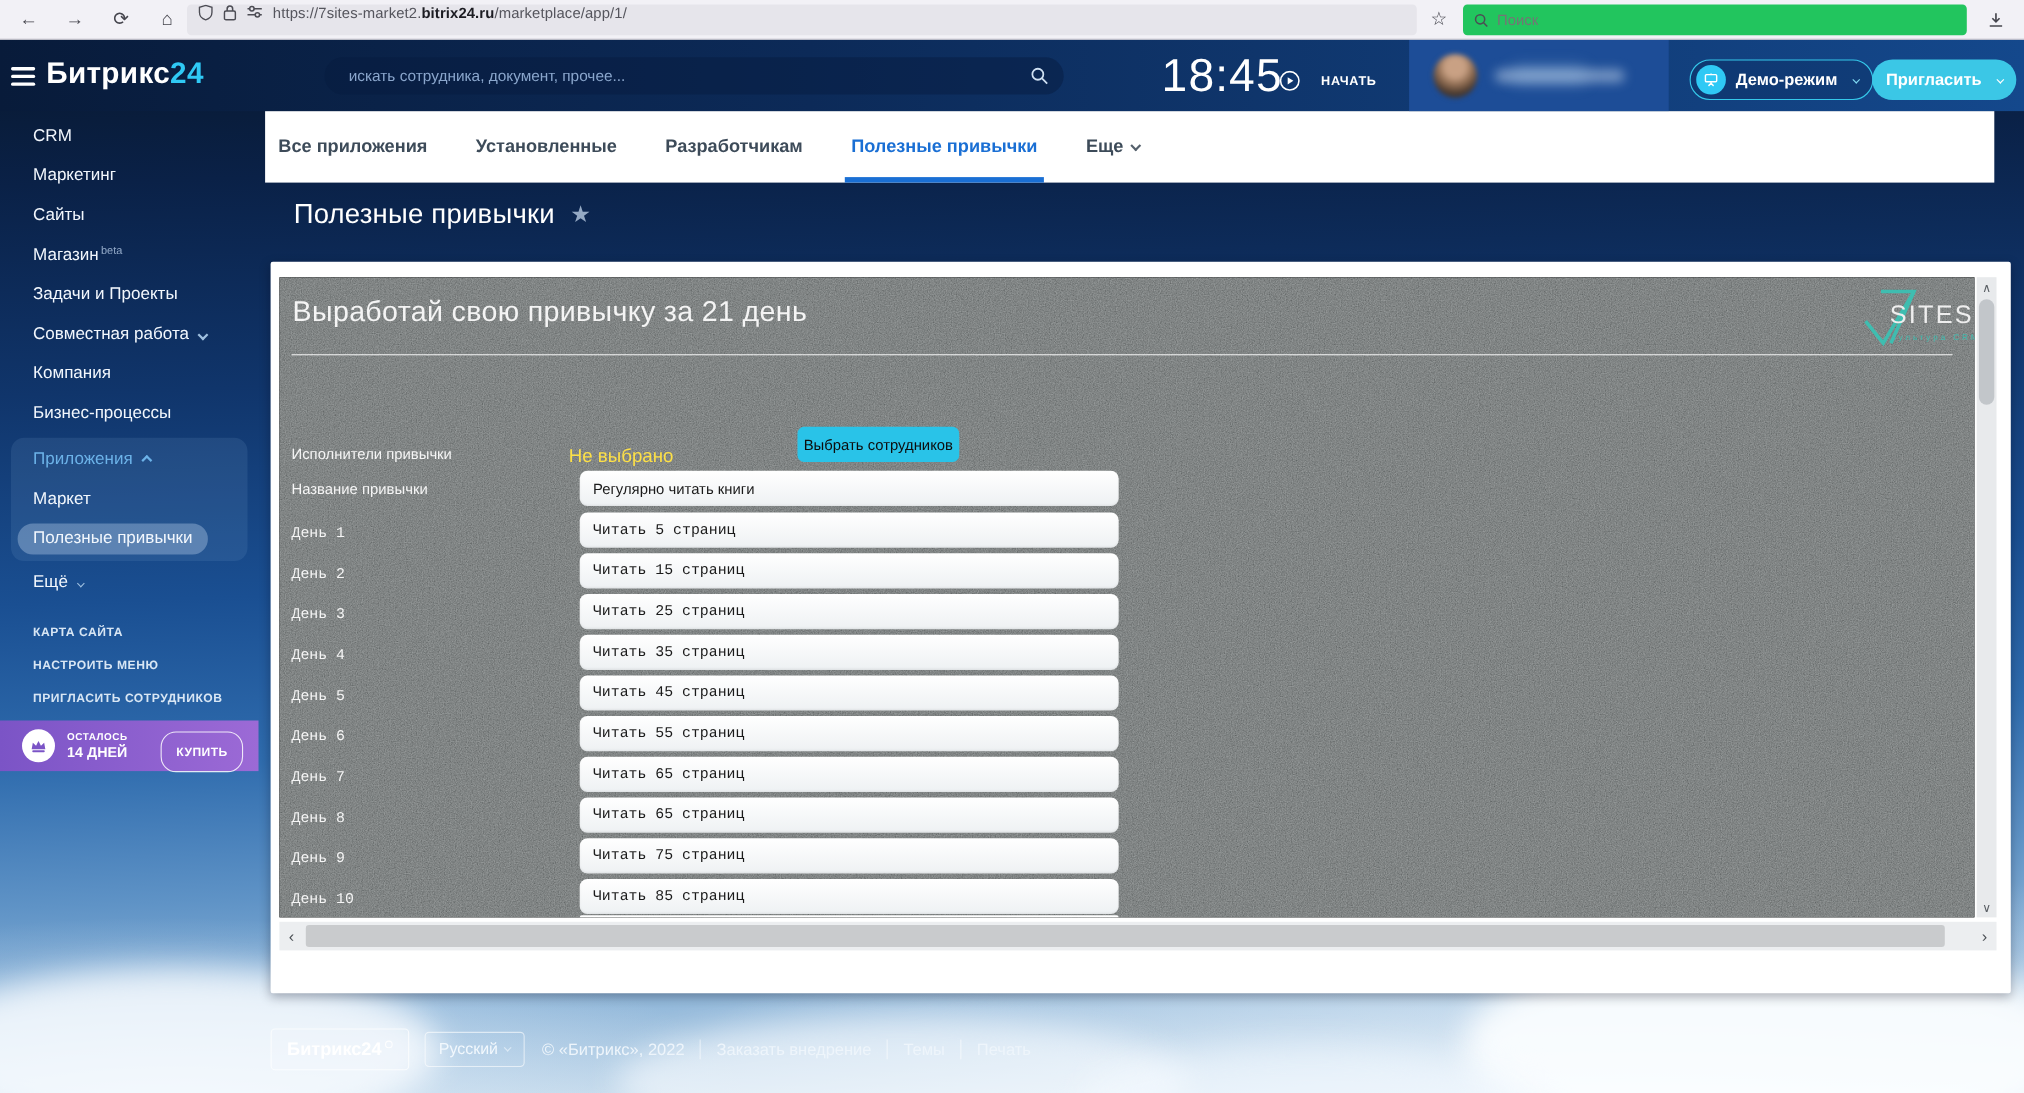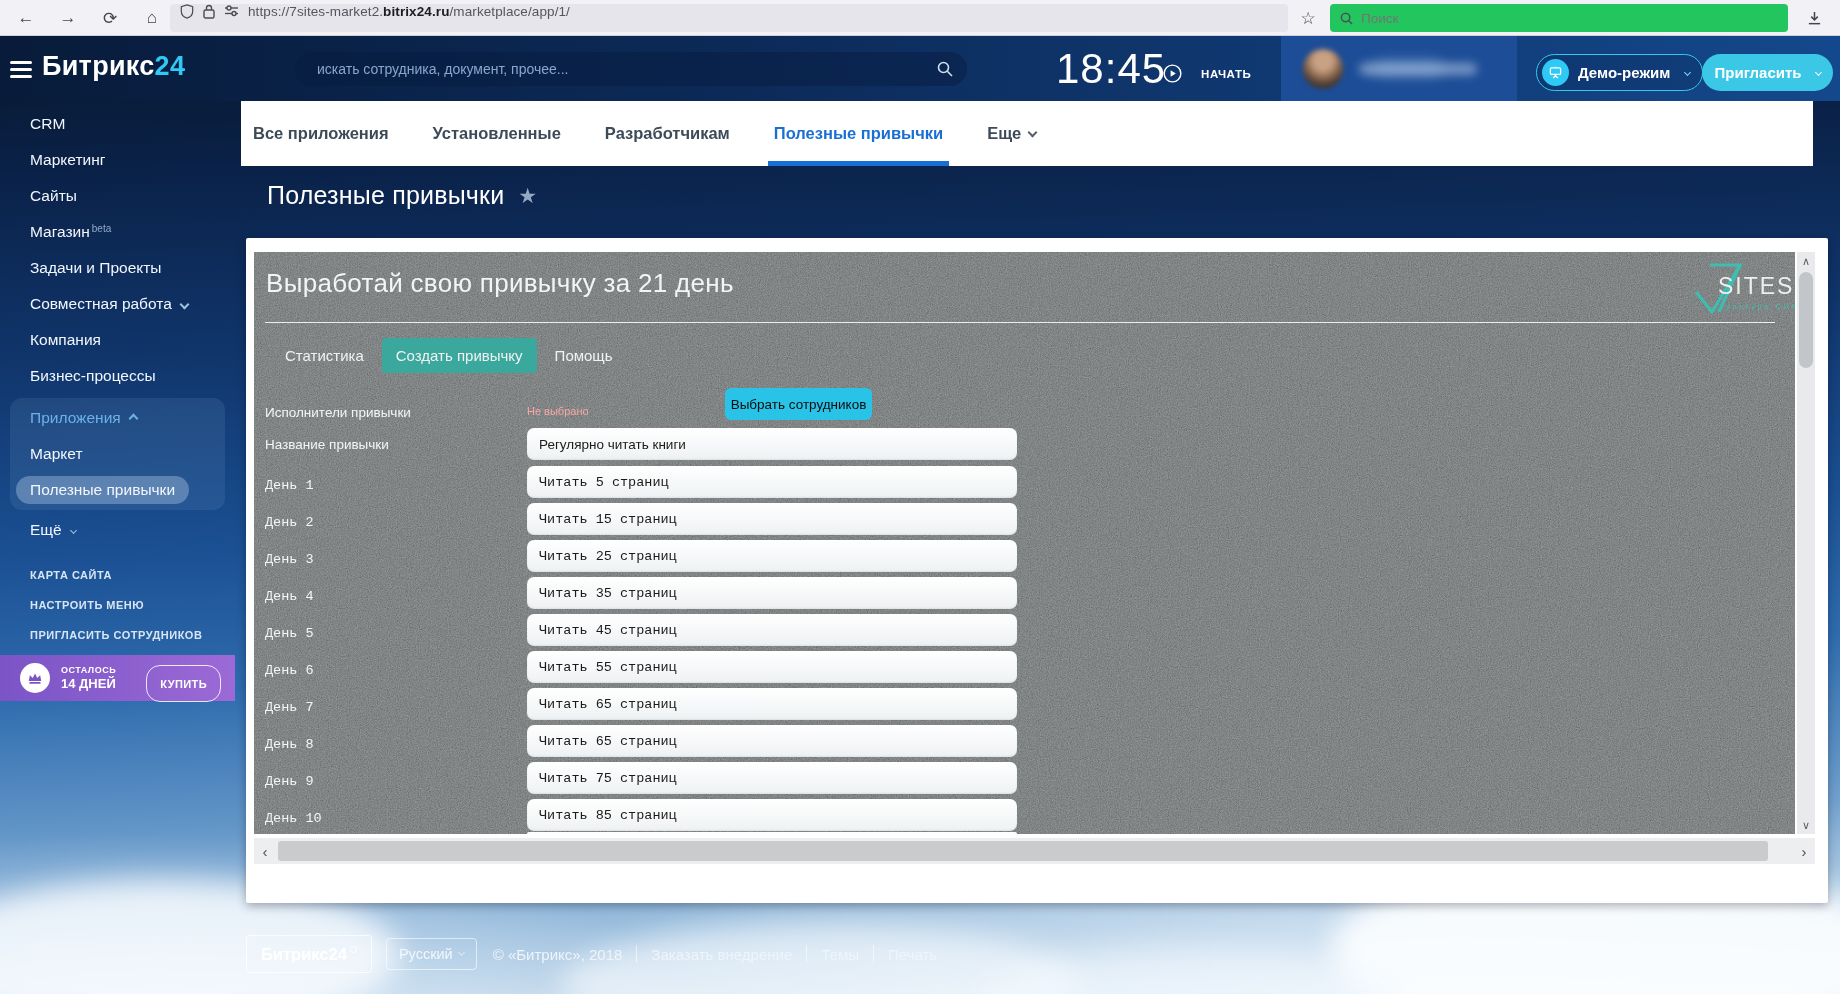--- a/index.html
+++ b/index.html
@@ -92,21 +92,21 @@
   #app-title { left:12px; top:16px; color:#f4f4f4; font-size:26px; font-weight:300; letter-spacing:.3px; }
   #app-logo { left:1434px; top:8px; width:104px; height:58px; }
   #app-logo .sites { position:absolute; left:30px; top:13px; color:#eee; font-size:23px; font-weight:300; letter-spacing:2px; }
   #app-logo .tagline { position:absolute; left:32px; top:42px; color:#3fbdb0; font-size:7.5px; letter-spacing:2.6px; white-space:nowrap; }
   #app-divider { left:11px; top:70px; width:1510px; height:1px; background:rgba(255,255,255,.85); }
   #app-tabs { left:17px; top:86px; display:flex; align-items:center; gap:4px; }
   .atab { padding:9px 14px; color:#f2f2f2; font-size:15px; cursor:pointer; border-radius:4px; white-space:nowrap; }
   .atab.active { background:#3ba89e; }
   #select-emp-btn { left:471px; top:136px; width:147px; height:32px; background:#29c3e8; border:none; border-radius:6px; font-size:13.5px; color:#0d0d0d; cursor:pointer; font-family:inherit; }
   .form-label { position:absolute; left:11px; color:#f5f5f5; font-size:13.5px; white-space:nowrap; }
-  .form-value { position:absolute; left:273px; color:#fca5a5; font-size:11px; }
+  .form-value { position:absolute; left:263px; color:#fde047; font-size:17px; }
   .form-input { position:absolute; left:273px; width:490px; height:32px; border:none; outline:none; border-radius:7px; background:linear-gradient(#ffffff,#eef1f3); box-shadow:inset 0 -1px 2px rgba(0,0,0,.07); font-size:13.5px; color:#1b1b1b; padding:0 12px; font-family:inherit; }
   #assignees-row { left:0; top:153px; width:100%; height:20px; }
   #name-row { left:0; top:176px; width:100%; height:32px; }
   #name-row .form-label { top:9px; }
   #name-row .form-input { top:0; }
   #day-rows { left:0; top:214px; width:100%; }
   .form-row { position:relative; height:37px;font-family:Liberation Mono, monospace; }
   .form-row .form-label { top:12px; }
   .form-row .form-input { top:0; }
   #input-sliver { left:273px; top:580px; width:490px; height:2px; background:#fff; border-radius:2px 2px 0 0; }
@@ -391,35 +391,20 @@
         <svg width="64" height="58" viewBox="0 0 64 58">
             <polyline points="22,5 52,5 31,52" fill="none" stroke="#3fbdb0" stroke-width="3.2"></polyline>
             <polyline points="8,32 24,52 52,5" fill="none" stroke="#3fbdb0" stroke-width="3.2"></polyline>
           </svg>
         <span class="sites">SITES</span>
         <span class="tagline">культура CRM</span>
       </div>
 
       <div class="pc" id="app-divider"></div>
 
-      <div class="pc" id="app-tabs">
-
-          <div class="atab">
-            <span>Статистика</span>
-          </div>
-
-          <div class="atab active">
-            <span>Создать привычку</span>
-          </div>
-
-          <div class="atab">
-            <span>Помощь</span>
-          </div>
-
-      </div>
 
       <button class="pc" id="select-emp-btn">Выбрать сотрудников</button>
 
       <div class="pc" id="assignees-row">
         <span class="form-label">Исполнители привычки</span>
         <span class="form-value">Не выбрано</span>
       </div>
 
       <div class="pc" id="name-row">
         <span class="form-label">Название привычки</span>
@@ -497,21 +482,21 @@
 
   <div class="z" id="footer-bar">
     <div id="footer-logo">
       <span>Битрикс24</span>
         <span class="reg"></span>
     </div>
     <div id="lang-btn">
       <span>Русский</span>
       <span class="chev"></span>
     </div>
-    <span id="copyright">© «Битрикс», 2018</span>
+    <span id="copyright">© «Битрикс», 2022</span>
 
       <span class="fdiv"></span>
       <a class="flink">Заказать внедрение</a>
 
       <span class="fdiv"></span>
       <a class="flink">Темы</a>
 
       <span class="fdiv"></span>
       <a class="flink">Печать</a>
 

